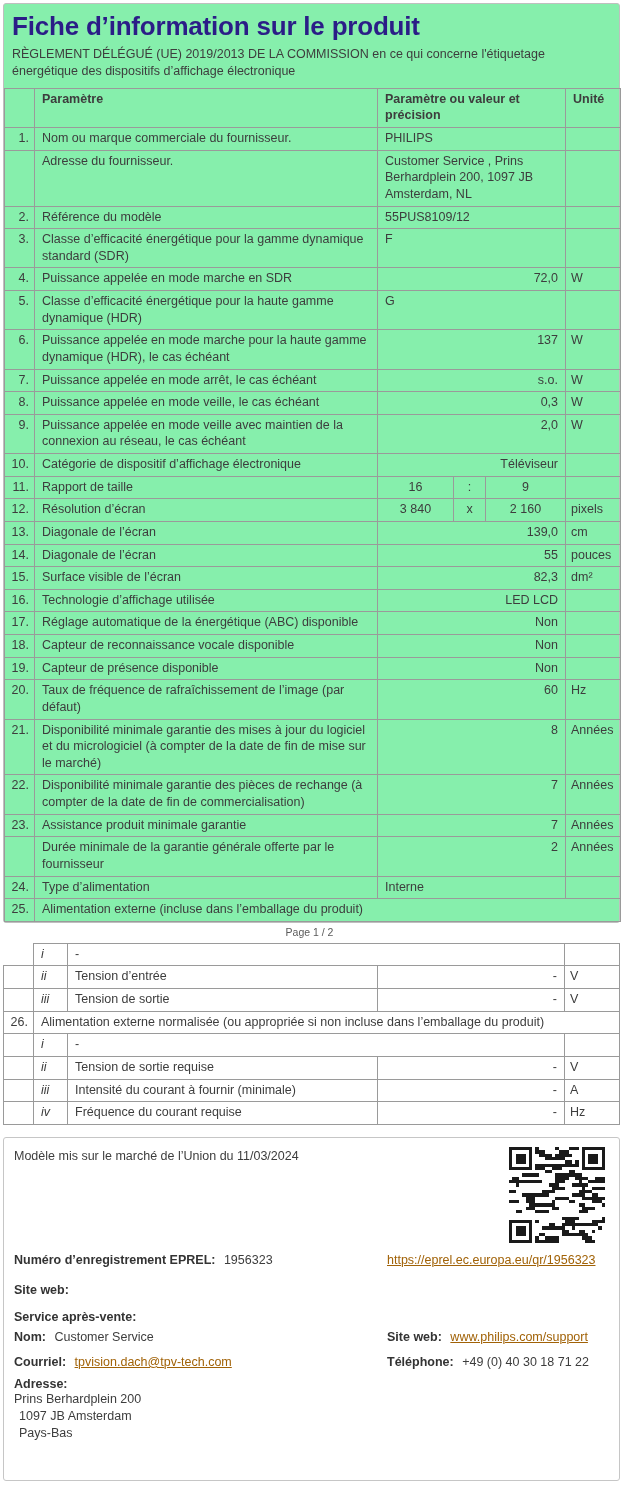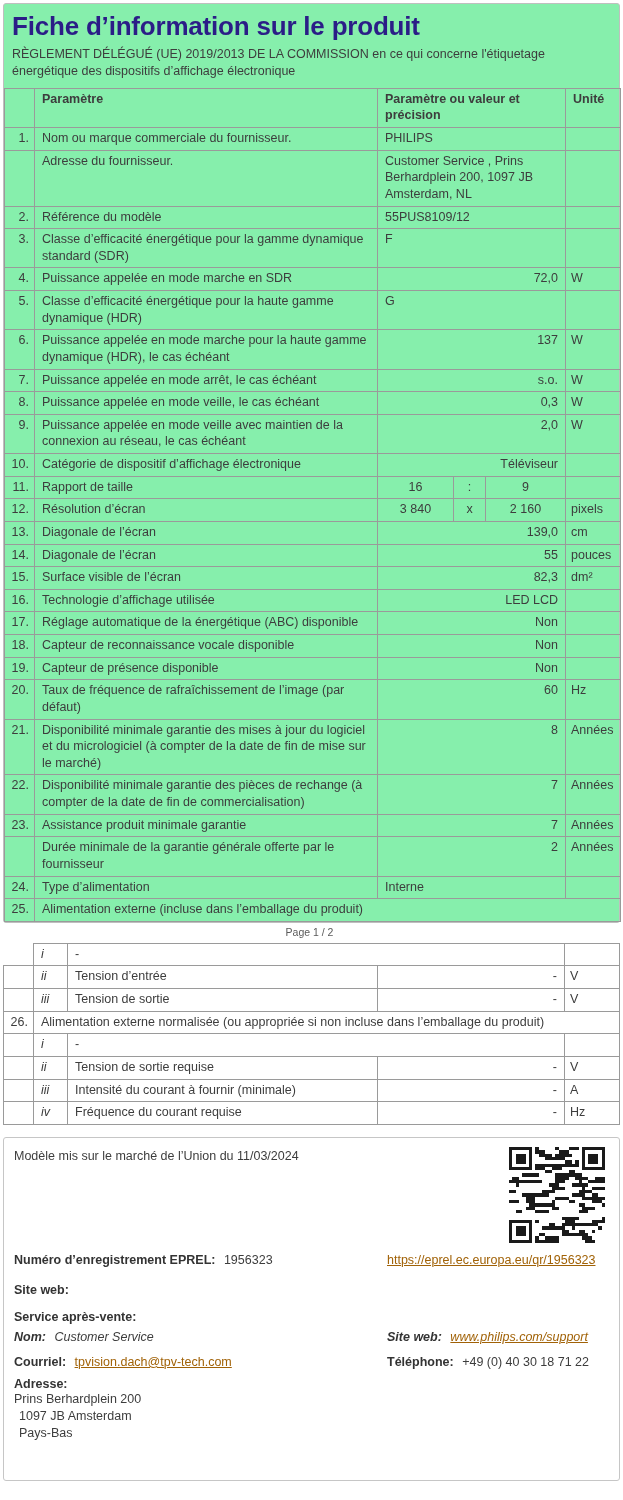--- a/index.html
+++ b/index.html
@@ -76,21 +76,21 @@
   a.link, .link {
     color: #a16207;
     text-decoration: underline;
     text-decoration-thickness: 1px;
     cursor: pointer;
     word-break: break-all;
   }
   .mb16 { margin-bottom: 16px; }
   .mb13 { margin-bottom: 13px; }
   .mb6  { margin-bottom: 6px; }
-  .mb11 { margin-bottom: 11px; font-style: italic; }
+  .mb11 { margin-bottom: 11px; }
   .mb8  { margin-bottom: 8px; }
   .addr-lines { line-height: 1.38; }
   .addr-lines div:nth-child(n+2) { padding-left: 5px; }
 </style>
 </head>
 <body>
 
 <div class="page-box">
   <div class="title">Fiche d’information sur le produit</div>
   <div class="subtitle">RÈGLEMENT DÉLÉGUÉ (UE) 2019/2013 DE LA COMMISSION en ce qui concerne l'étiquetage énergétique des dispositifs d’affichage électronique</div>

